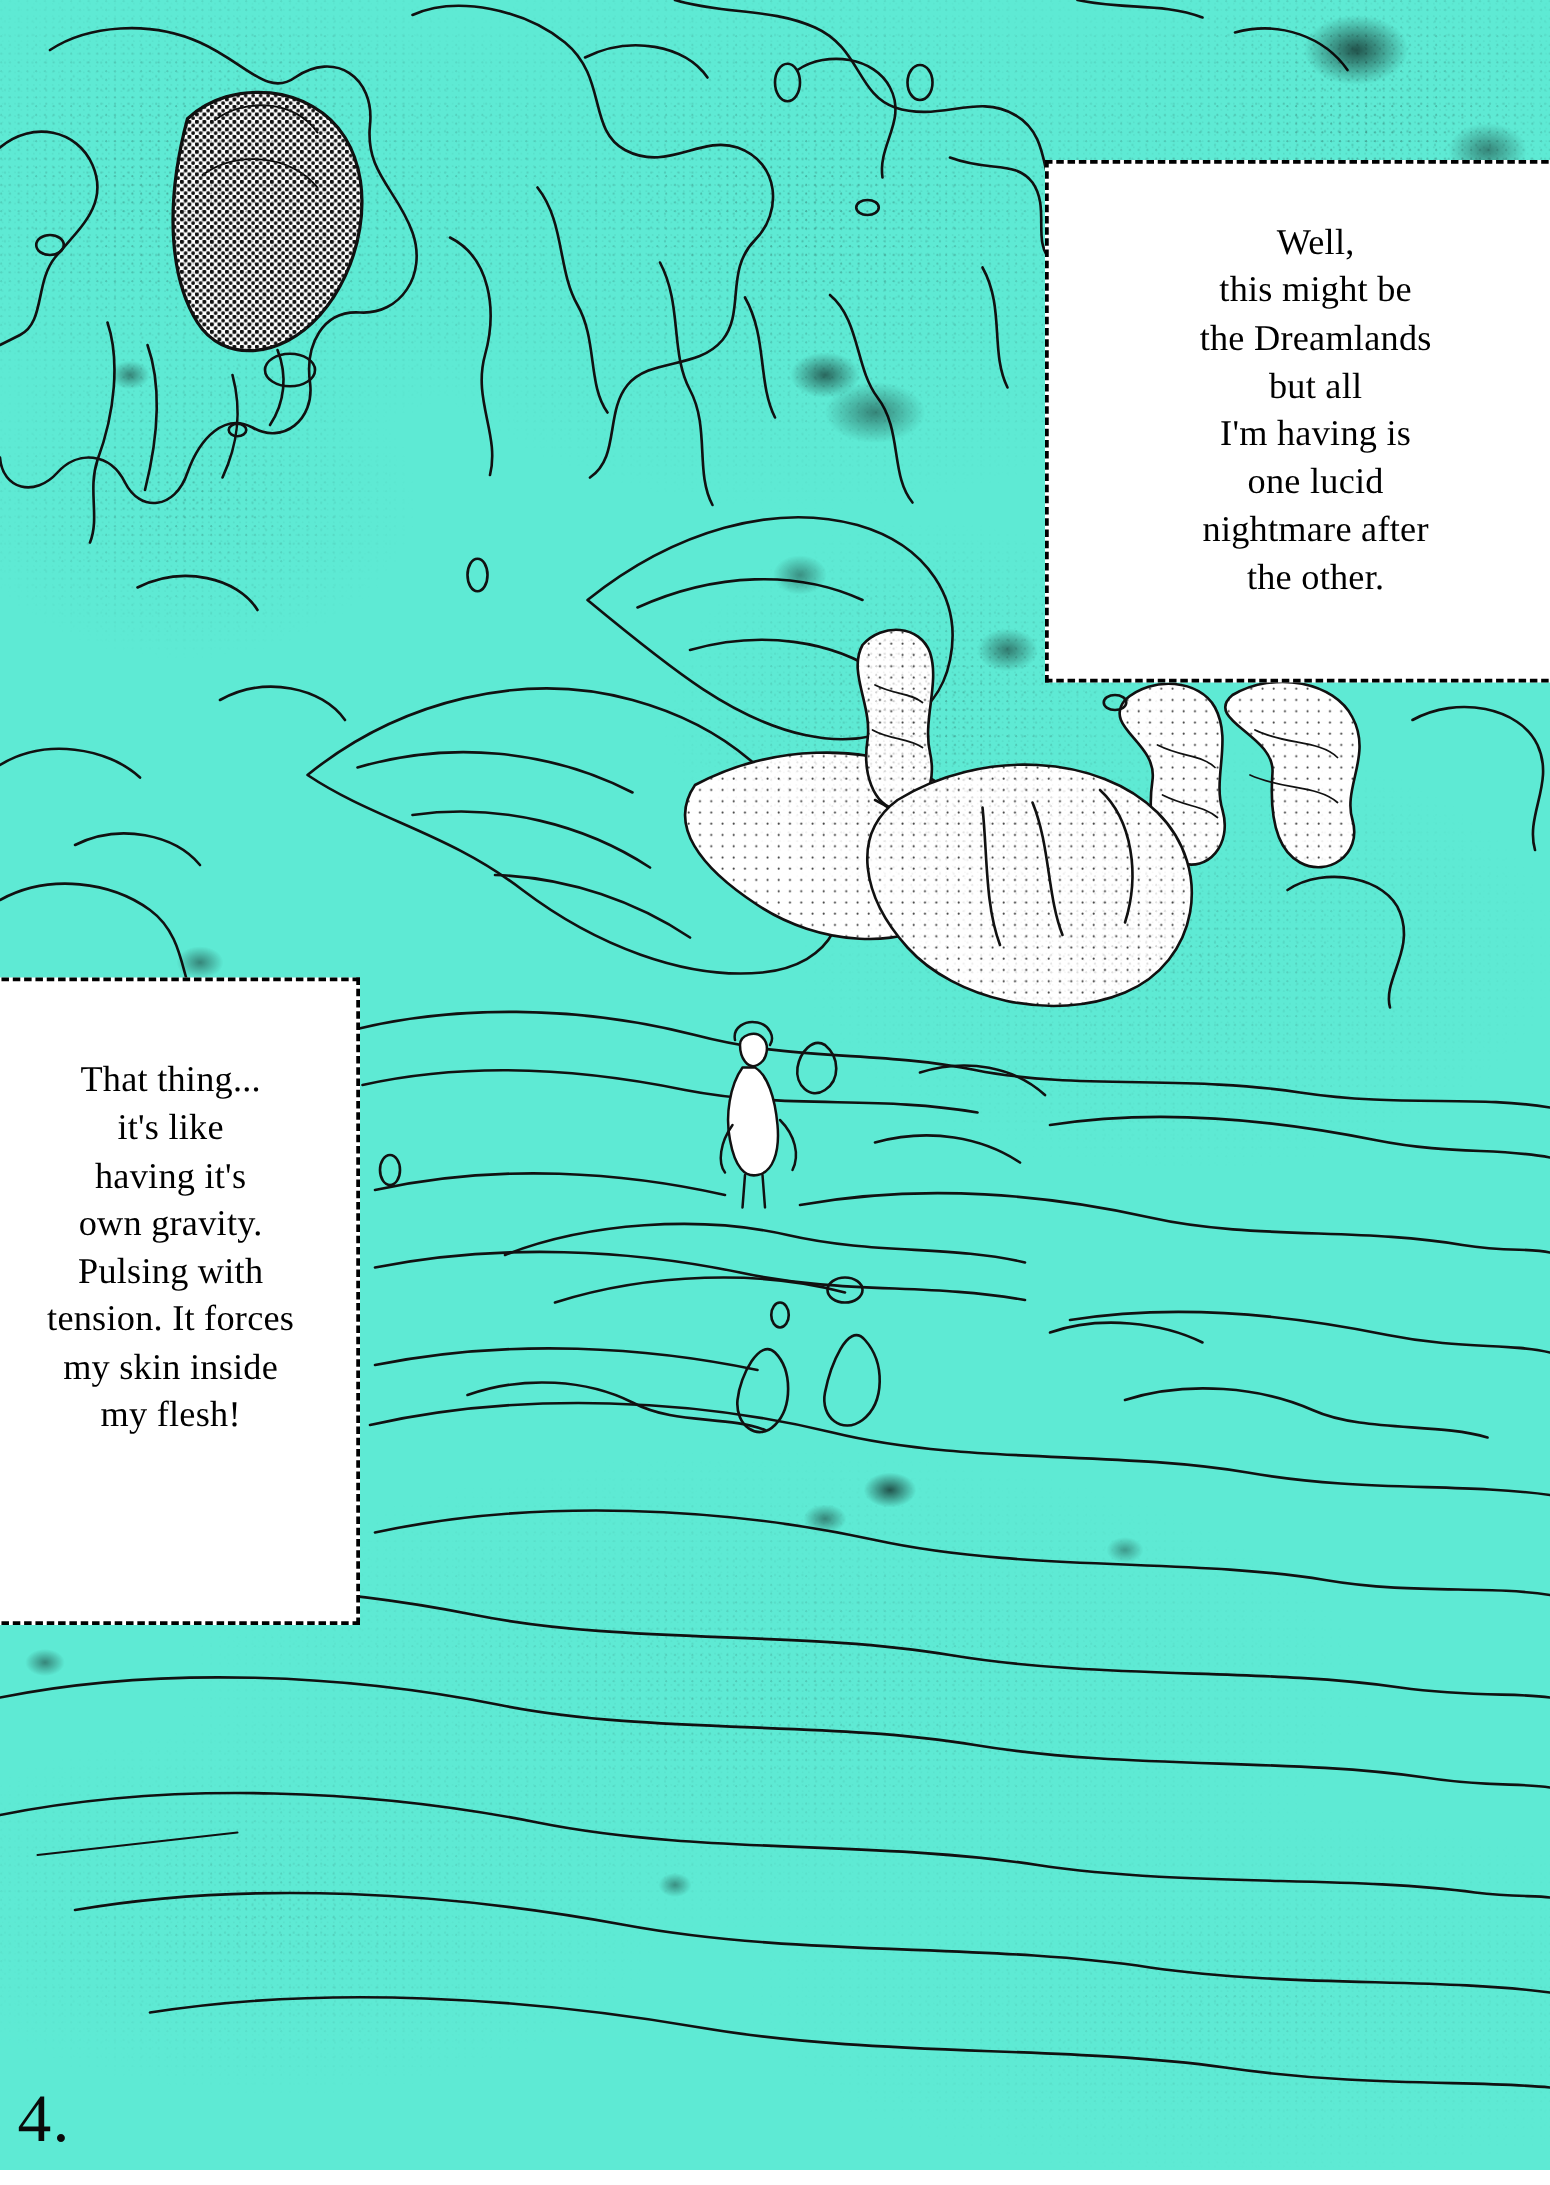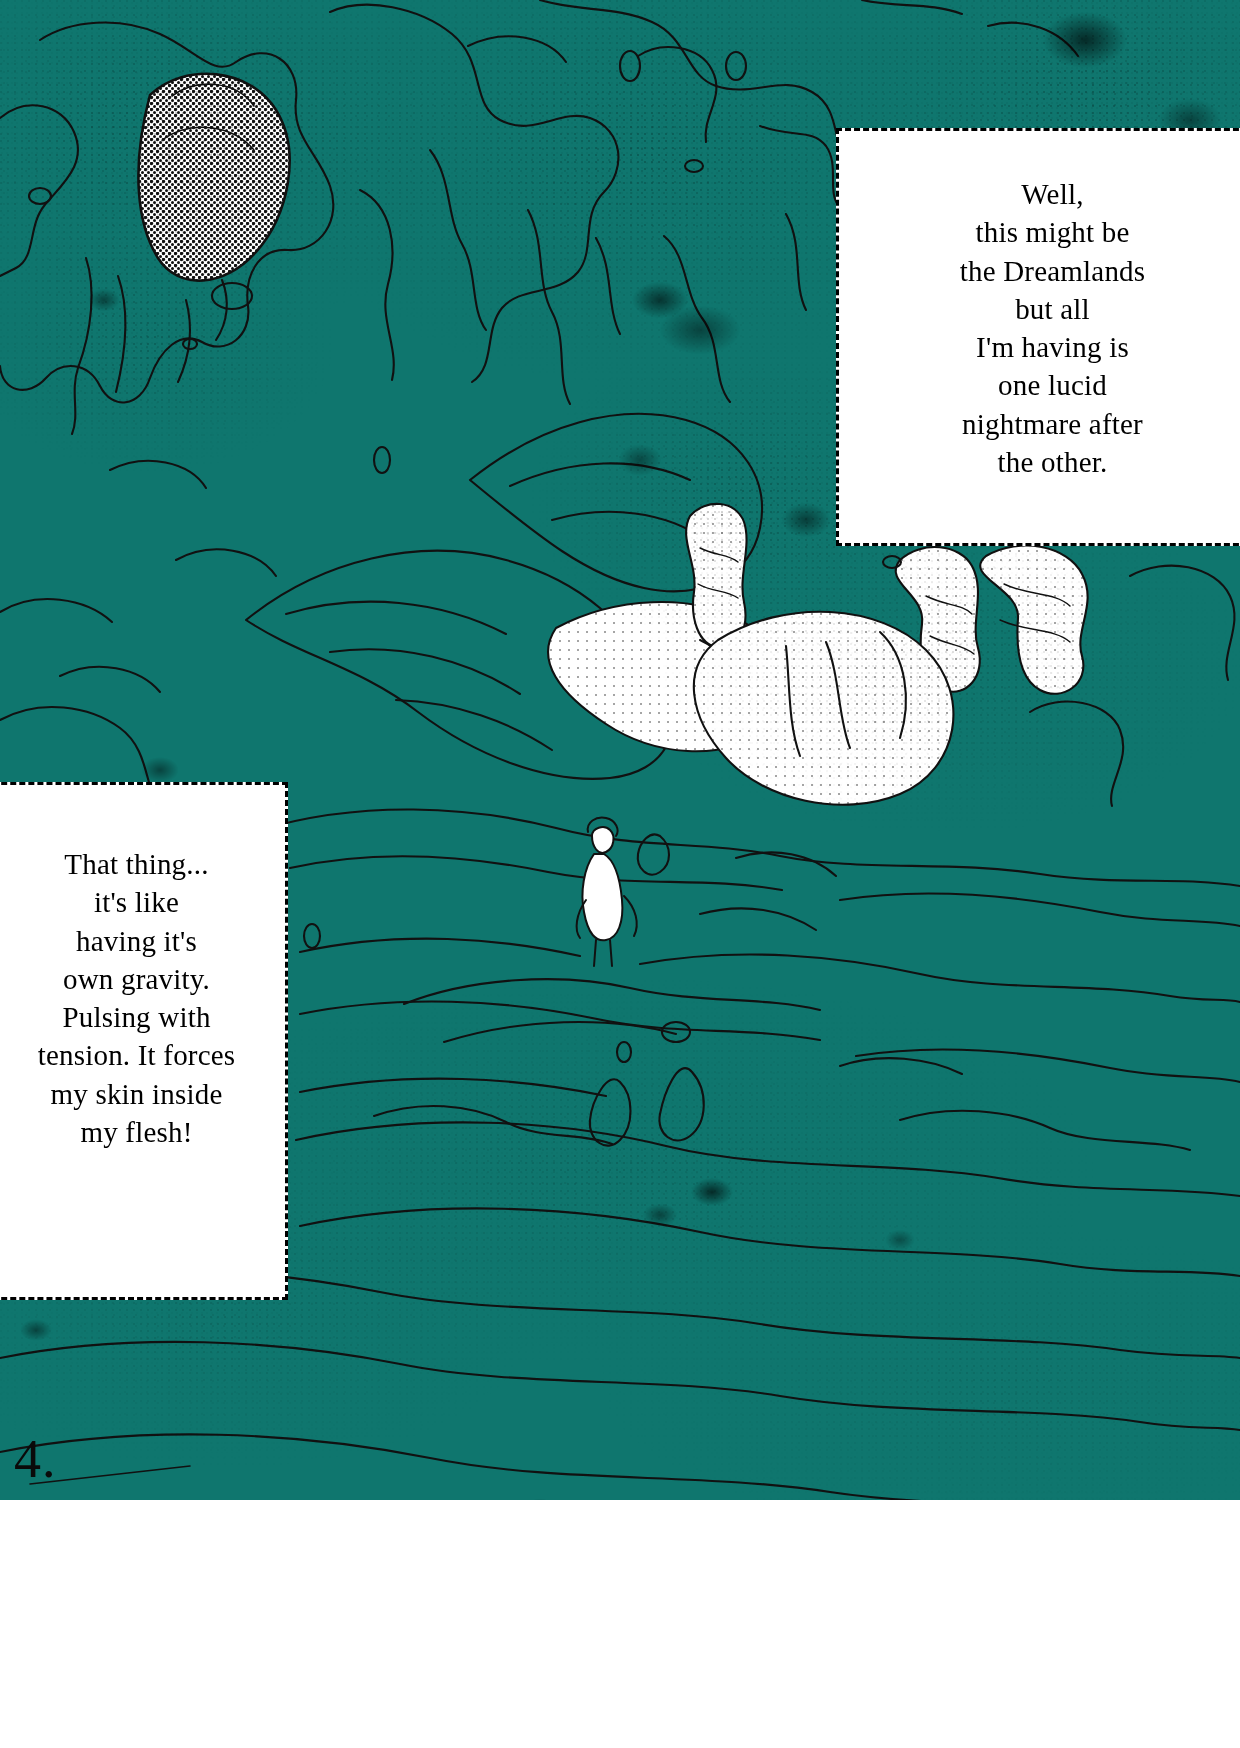--- a/index.html
+++ b/index.html
@@ -6,23 +6,23 @@
     margin: 0;
     padding: 0;
     background: #ffffff;
   }
   body {
     font-family: "Liberation Serif", serif;
   }
   #page {
     position: relative;
     width: 1240px;
-    height: 1500px;
+    height: 1736px;
     overflow: hidden;
-    background: #0f766e;
+    background: #5eead4;
   }
 
   
   .art-layer {
     position: absolute;
     inset: 0;
     pointer-events: none;
   }
   #art-svg {
     position: absolute;

